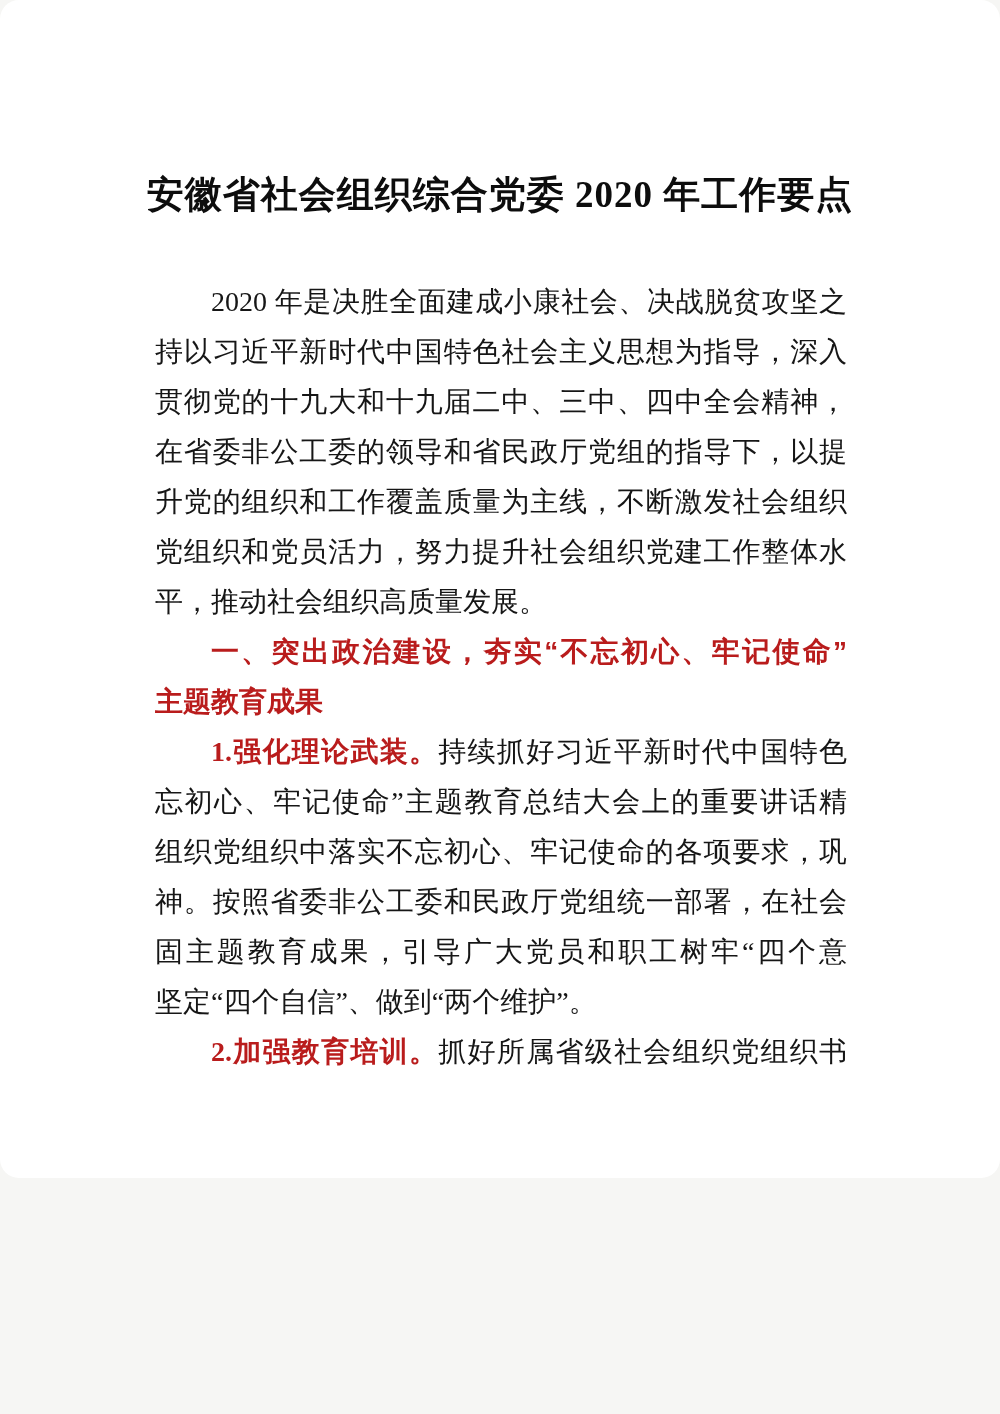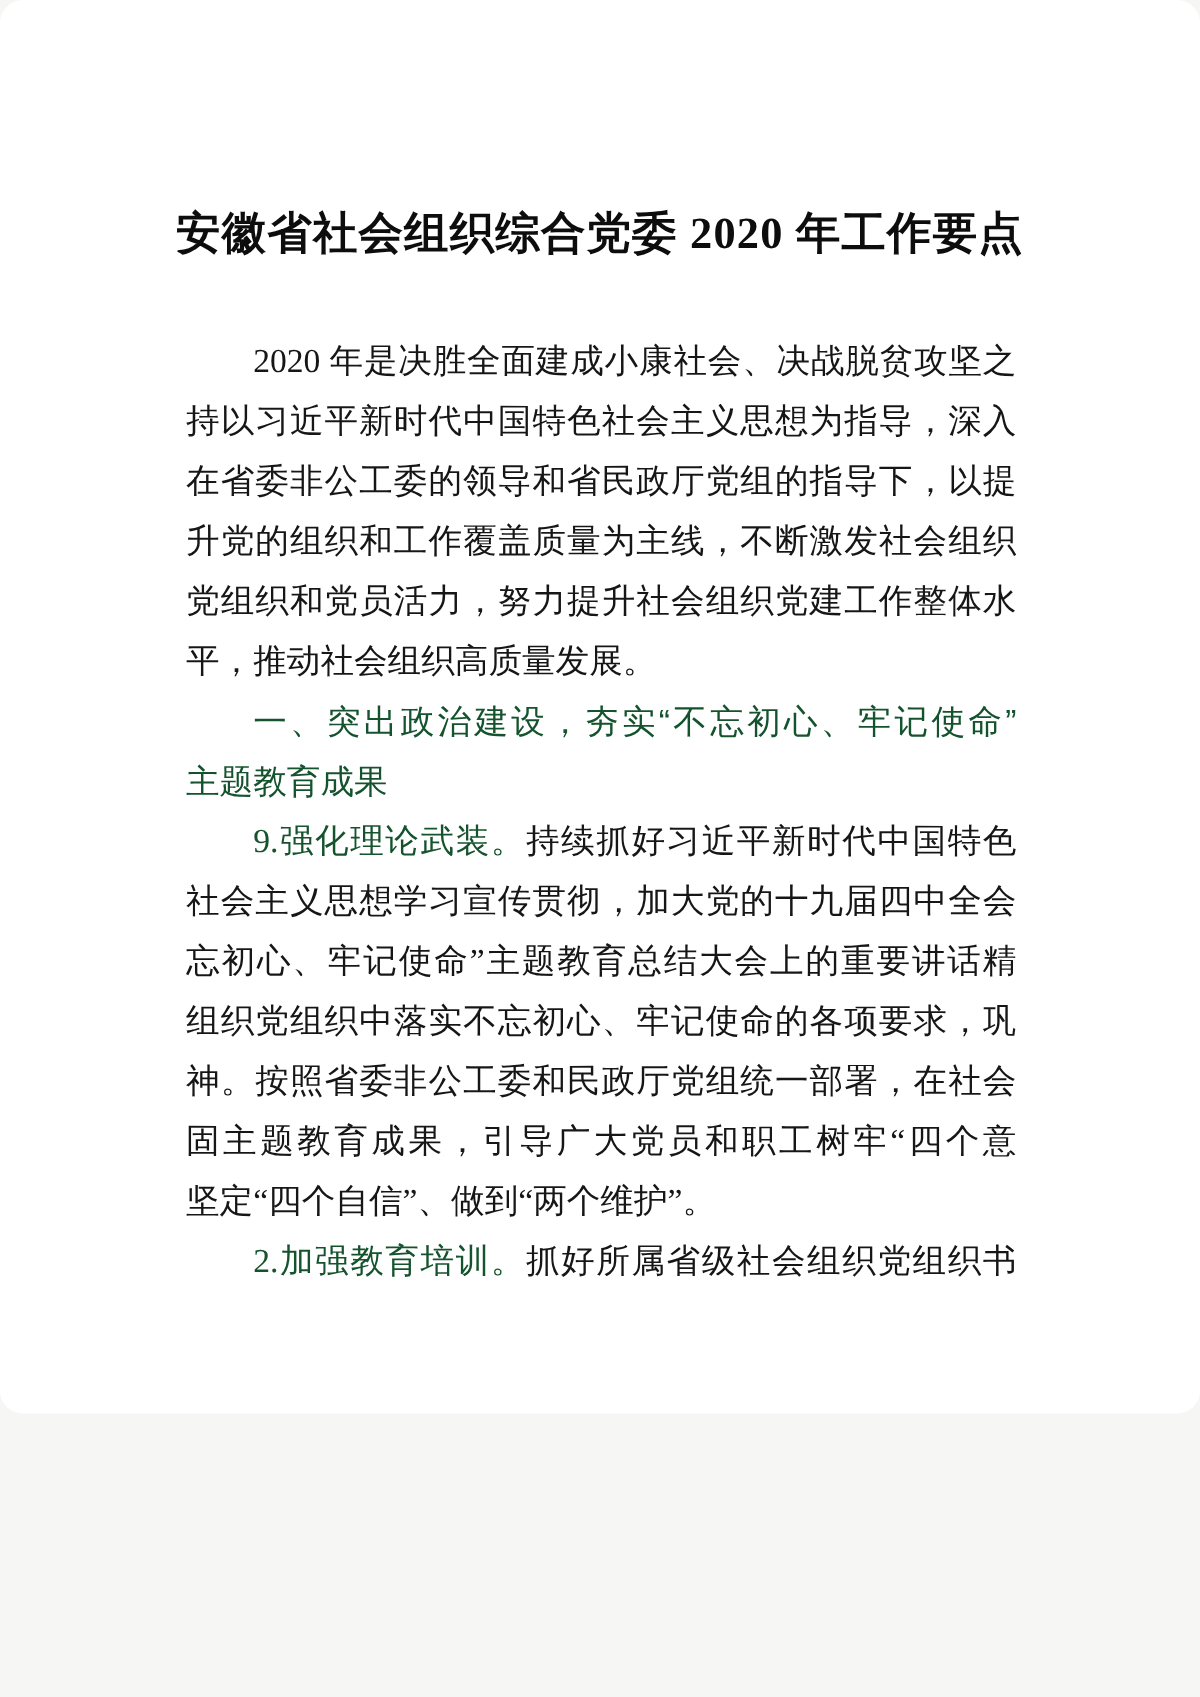--- a/index.html
+++ b/index.html
@@ -61,40 +61,40 @@
   .line.indent {
     text-indent: 56px;
   }
   .line.heading {
     font-family: "Liberation Sans", "DejaVu Sans", sans-serif;
     font-weight: bold;
     font-size: 28px;
     color: #0d0d0d;
   }
   .seg.bold {
-    font-weight: normal;
-    color: #14532d;
+    font-weight: bold;
+    color: #b91c1c;
   }
 </style>
 </head>
 <body>
 
 <div class="page">
   <h1 class="doc-title">安徽省社会组织综合党委 2020 年工作要点</h1>
   <div class="doc-body">
       <div class="line body indent"><span class="seg">2020 年是决胜全面建成小康社会、决战脱贫攻坚之年，</span></div>
       <div class="line body"><span class="seg">持以习近平新时代中国特色社会主义思想为指导，深入</span></div>
+      <div class="line body"><span class="seg">贯彻党的十九大和十九届二中、三中、四中全会精神，</span></div>
       <div class="line body"><span class="seg">在省委非公工委的领导和省民政厅党组的指导下，以提</span></div>
       <div class="line body"><span class="seg">升党的组织和工作覆盖质量为主线，不断激发社会组织</span></div>
       <div class="line body"><span class="seg">党组织和党员活力，努力提升社会组织党建工作整体水</span></div>
       <div class="line body no-justify"><span class="seg">平，推动社会组织高质量发展。</span></div>
       <div class="line heading indent"><span class="seg bold">一、突出政治建设，夯实“不忘初心、牢记使命”</span></div>
       <div class="line heading no-justify"><span class="seg bold">主题教育成果</span></div>
-      <div class="line body indent"><span class="seg bold">9.强化理论武装。</span><span class="seg">持续抓好习近平新时代中国特色</span></div>
-      <div class="line body"><span class="seg">社会主义思想学习宣传贯彻，加大党的十九届四中全会</span></div>
+      <div class="line body indent"><span class="seg bold">1.强化理论武装。</span><span class="seg">持续抓好习近平新时代中国特色</span></div>
       <div class="line body"><span class="seg">忘初心、牢记使命”主题教育总结大会上的重要讲话精</span></div>
       <div class="line body"><span class="seg">组织党组织中落实不忘初心、牢记使命的各项要求，巩</span></div>
       <div class="line body"><span class="seg">神。按照省委非公工委和民政厅党组统一部署，在社会</span></div>
       <div class="line body"><span class="seg">固主题教育成果，引导广大党员和职工树牢“四个意识”、</span></div>
       <div class="line body no-justify"><span class="seg">坚定“四个自信”、做到“两个维护”。</span></div>
       <div class="line body indent"><span class="seg bold">2.加强教育培训。</span><span class="seg">抓好所属省级社会组织党组织书</span></div>
     </div>
 </div>
 
 </body></html>

